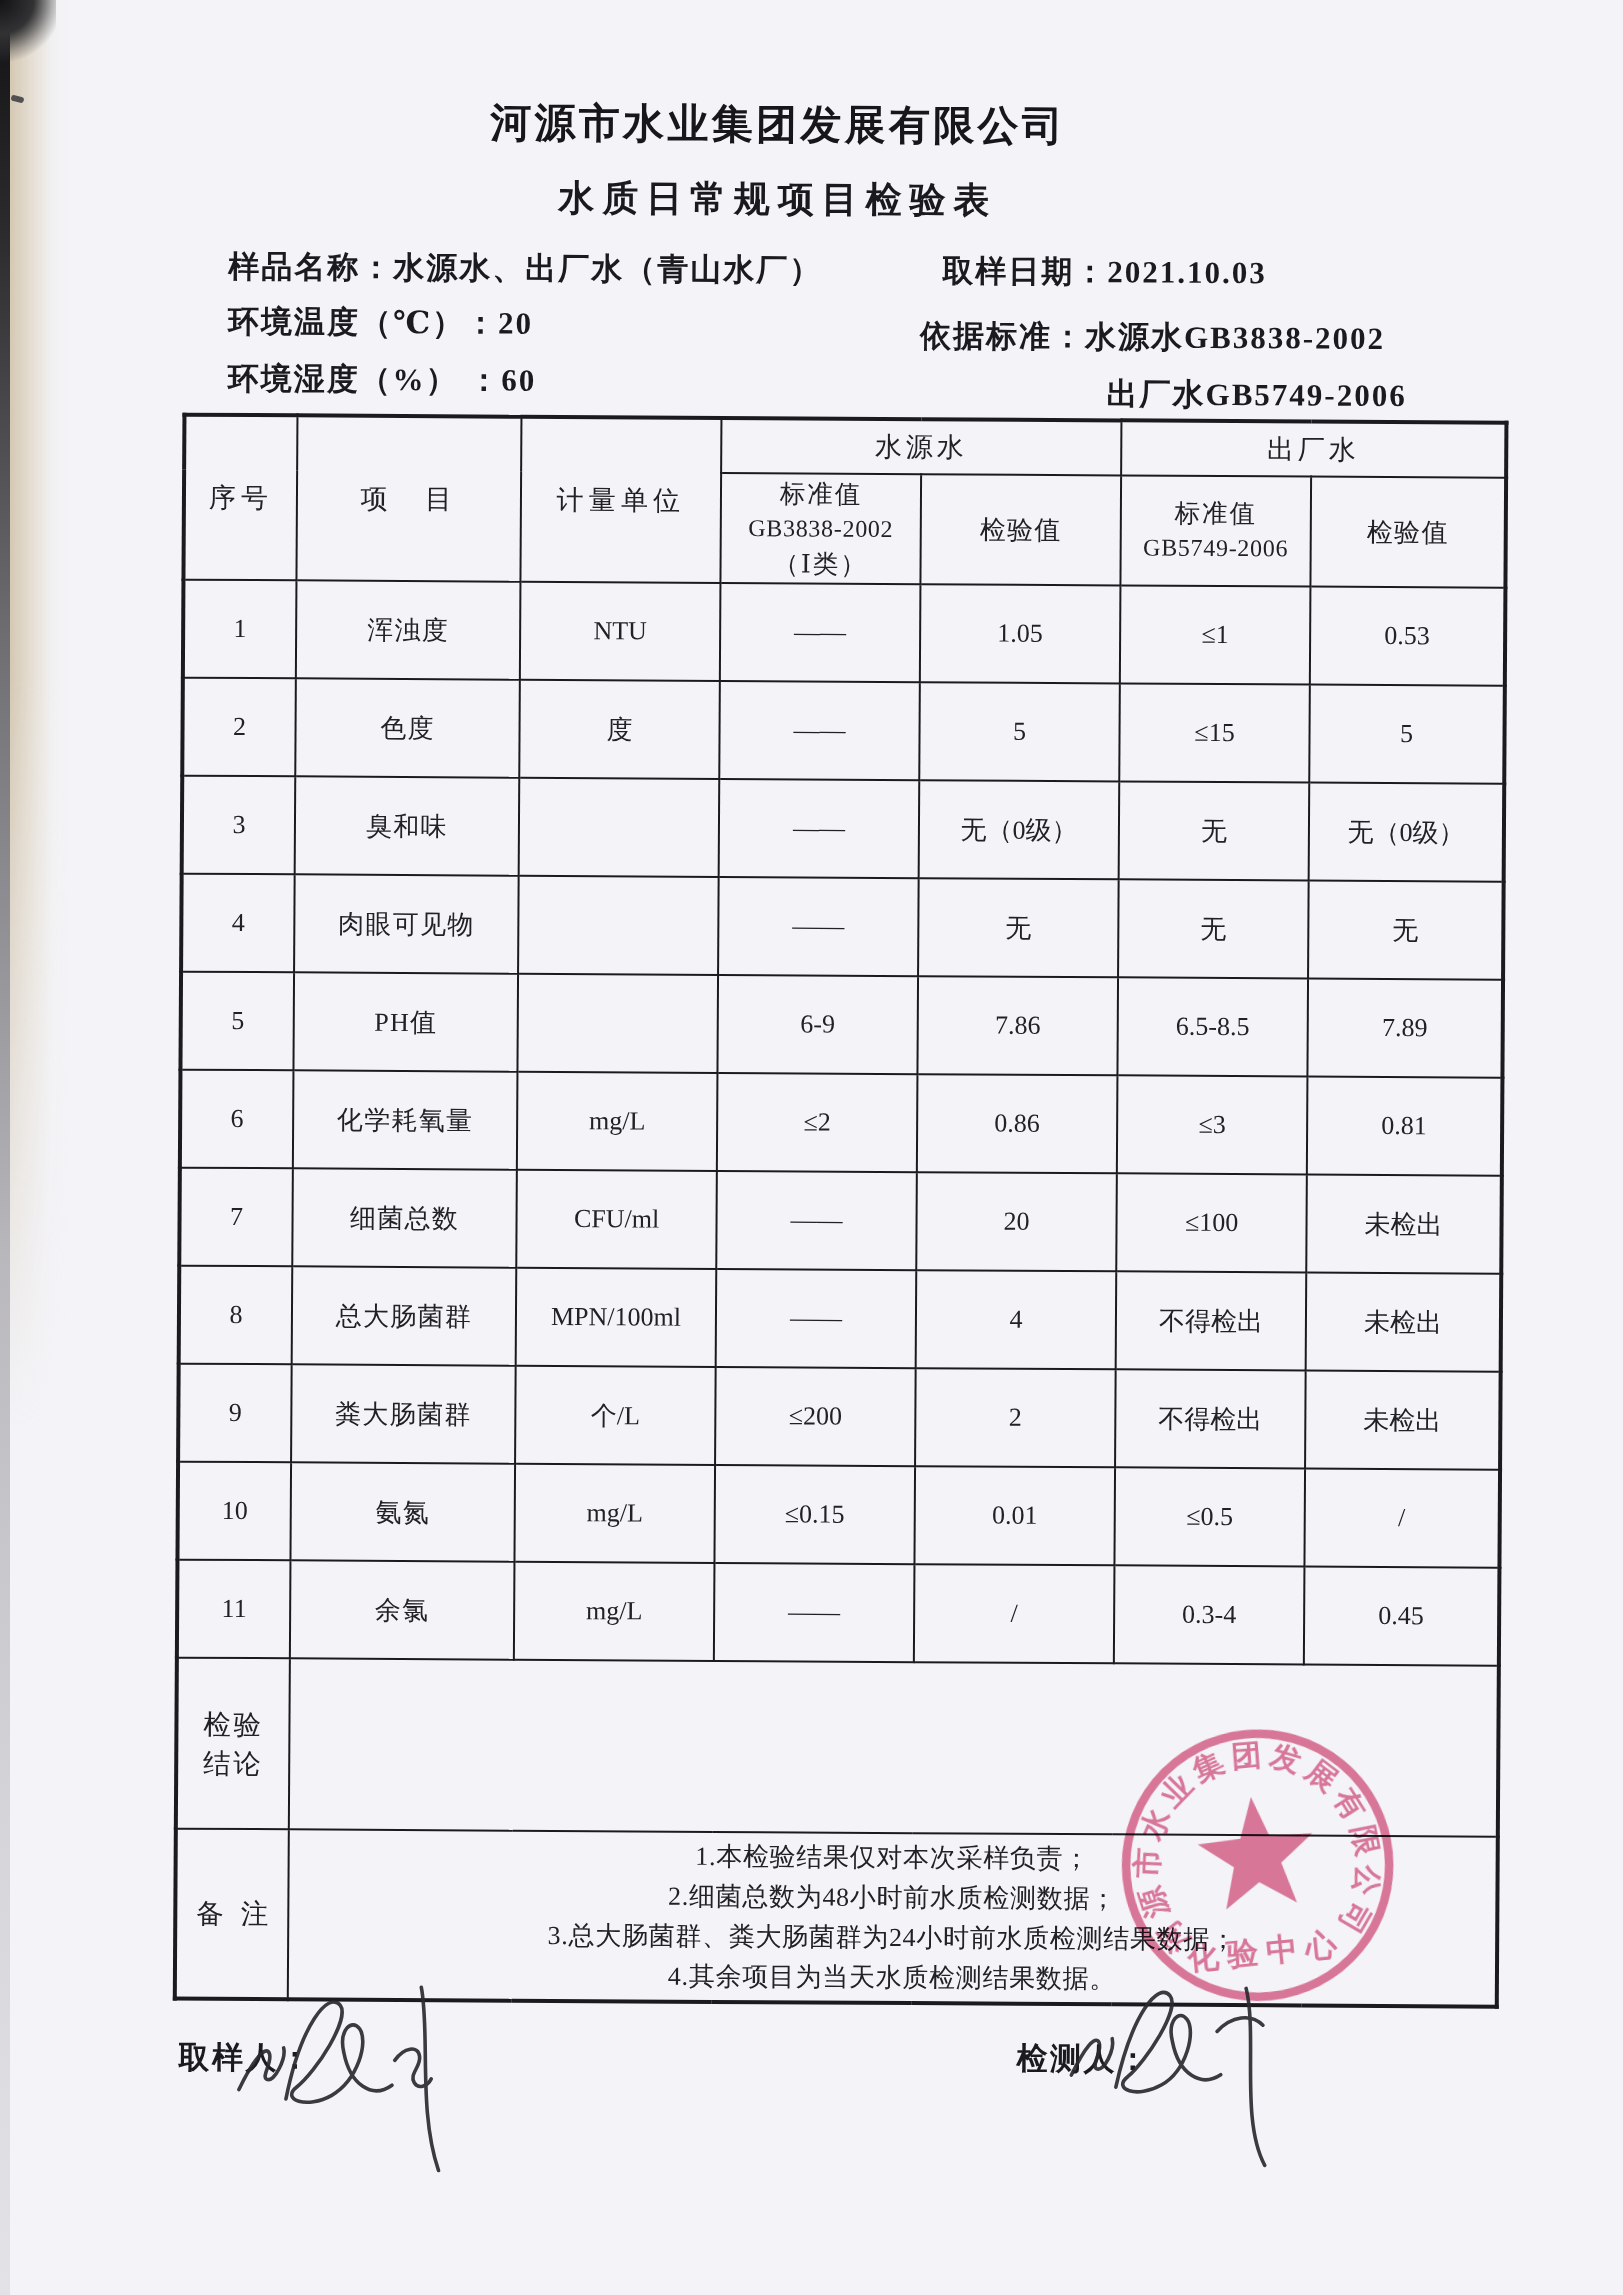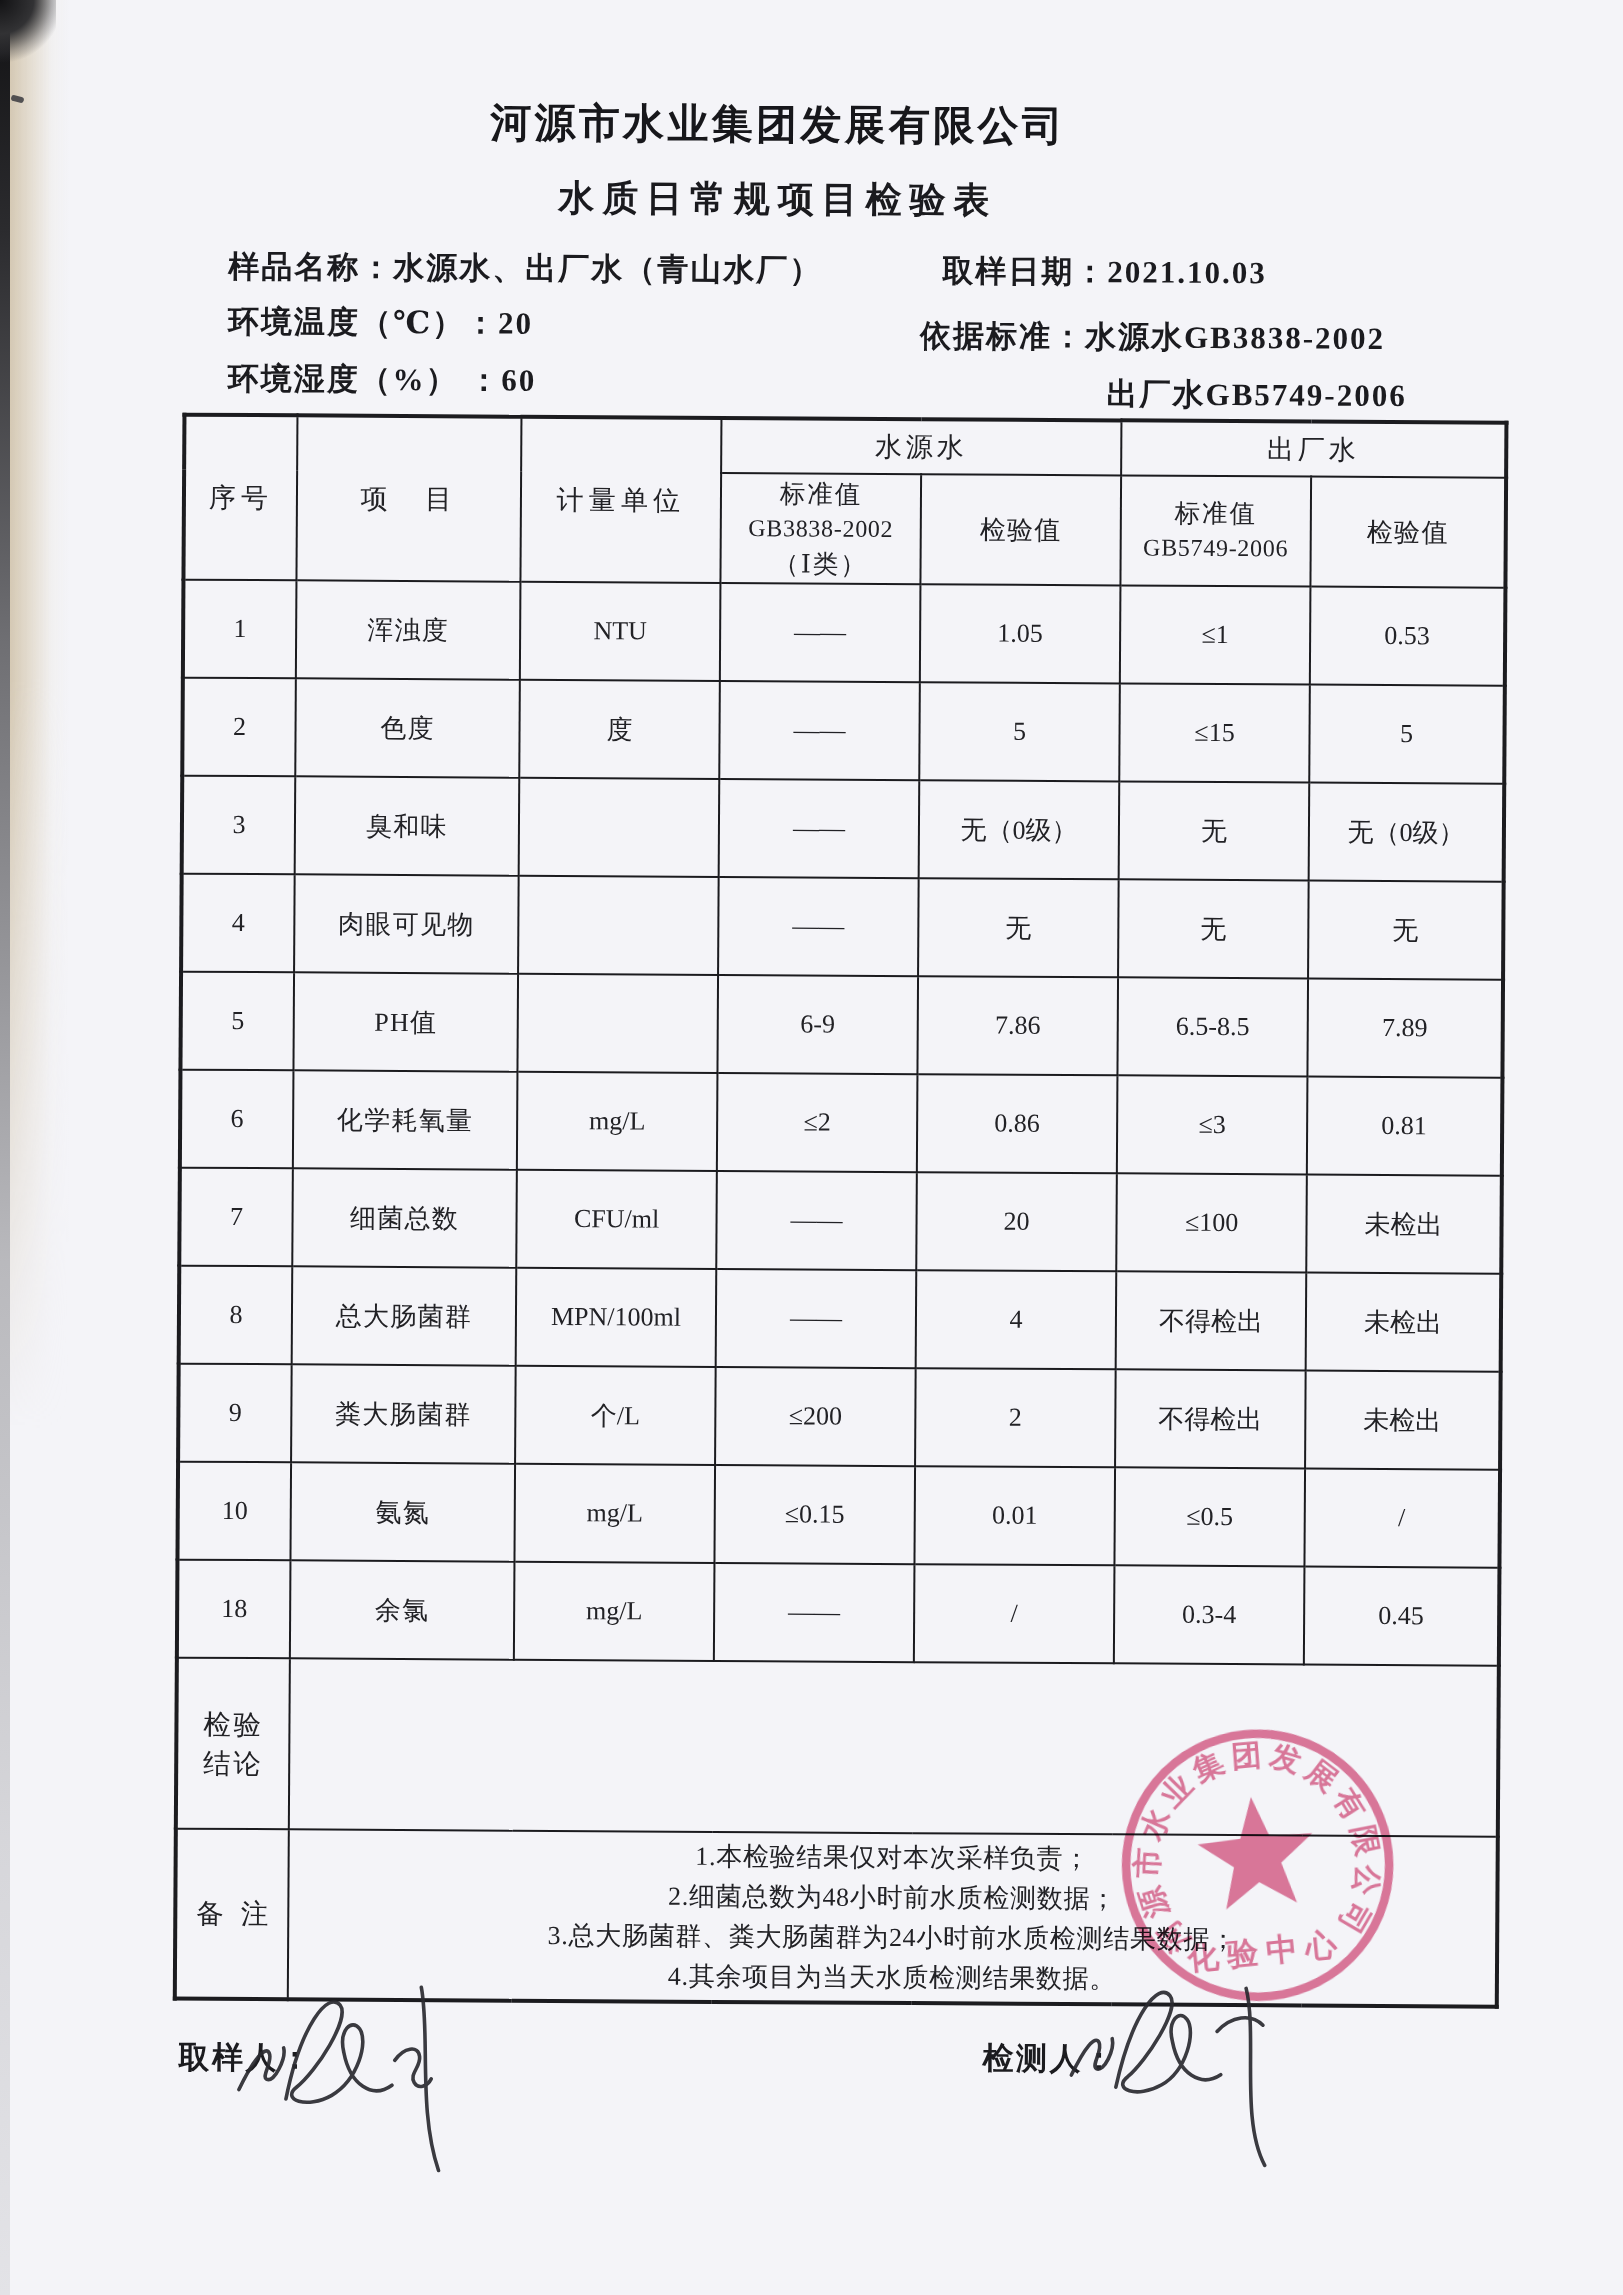--- a/index.html
+++ b/index.html
@@ -224,21 +224,21 @@
       <tr class="drow">
         <td>10</td>
         <td class="item-cell">氨氮</td>
         <td>mg/L</td>
         <td>≤0.15</td>
         <td>0.01</td>
         <td>≤0.5</td>
         <td>/</td>
       </tr>
       <tr class="drow">
-        <td>18</td>
+        <td>11</td>
         <td class="item-cell">余氯</td>
         <td>mg/L</td>
         <td>——</td>
         <td>/</td>
         <td>0.3-4</td>
         <td>0.45</td>
       </tr>
       <tr class="crow">
         <td class="concl-label">
           <span class="concl-line">检验</span>
@@ -252,21 +252,21 @@
           <span class="note-line">1.本检验结果仅对本次采样负责；</span>
           <span class="note-line">2.细菌总数为48小时前水质检测数据；</span>
           <span class="note-line">3.总大肠菌群、粪大肠菌群为24小时前水质检测结果数据；</span>
           <span class="note-line">4.其余项目为当天水质检测结果数据。</span>
         </td>
       </tr>
     </tbody>
   </table>
 
   <div class="sign-label" style="left:191px;top:2036px">取样人：</div>
-  <div class="sign-label" style="left:995px;top:2032px">检测人：</div>
+  <div class="sign-label" style="left:1029px;top:2032px">检测人：</div>
 
   <svg class="signature" style="left:236px;top:1960px" width="255" height="223" viewBox="0 0 390 340">
     <g fill="none" stroke="#2a2a30" stroke-width="5.5" stroke-linecap="round" stroke-linejoin="round" opacity="0.92">
       <path d="M24,196 C46,150 64,128 70,140 C76,152 58,176 66,180 C78,186 96,148 92,132"></path>
       <path d="M96,210 C118,96 160,44 178,66 C194,86 142,168 112,192 C88,211 128,226 166,204 C206,180 222,122 208,102 C196,86 176,104 184,138 C194,188 228,210 258,188"></path>
       <path d="M262,150 C276,130 298,126 300,144 C302,160 284,170 292,184 C298,194 312,190 318,178"></path>
       <path d="M302,38 C316,110 298,226 330,318"></path>
     </g>
   </svg>
 

